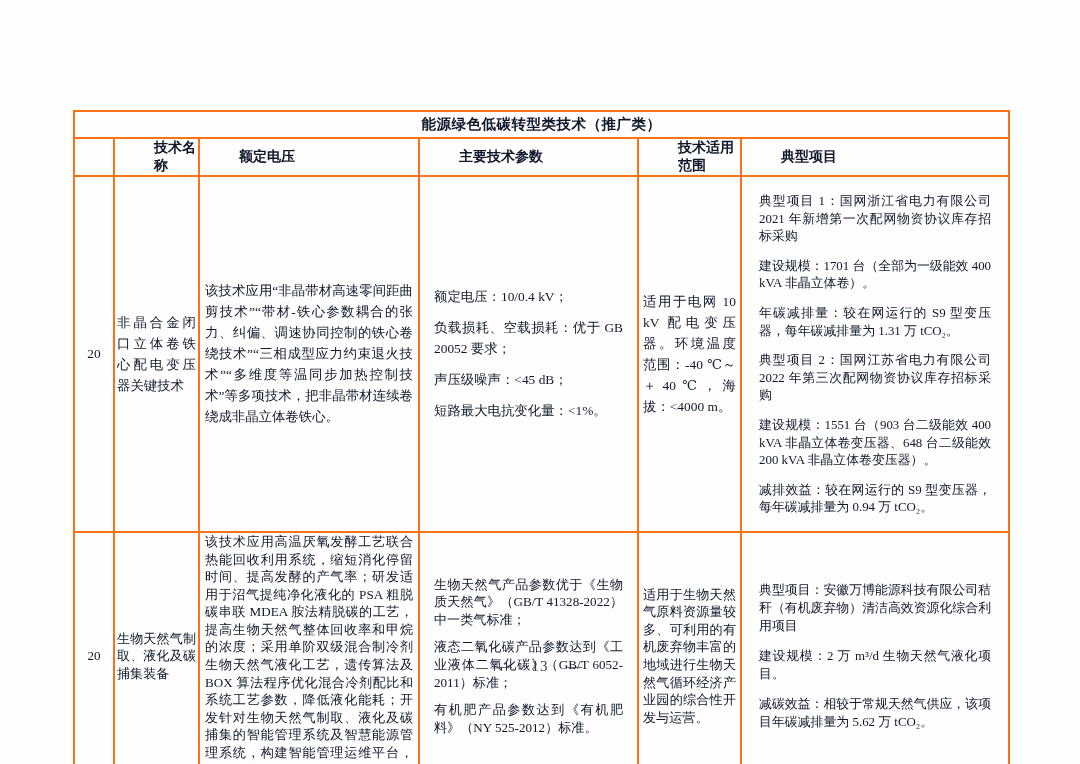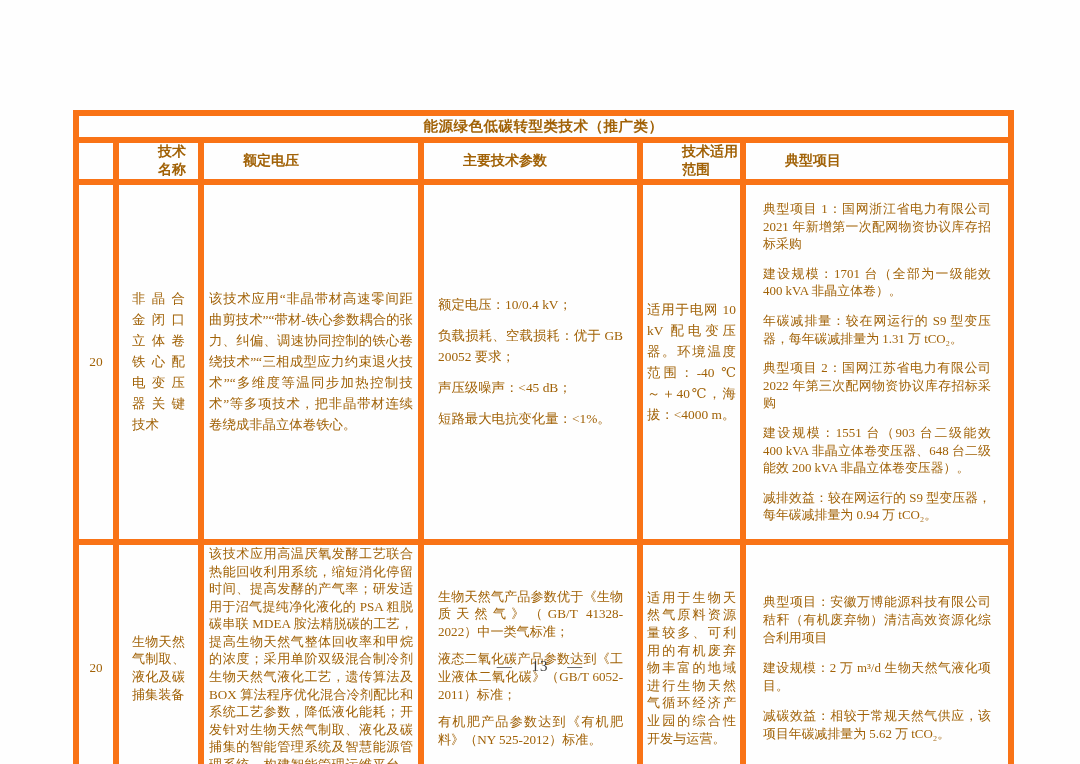--- a/index.html
+++ b/index.html
@@ -19,23 +19,23 @@
   table.doc {
     position: absolute;
     left: 73px;
     top: 110px;
     width: 935px;
     border-collapse: collapse;
     table-layout: fixed;
     border: 2px solid #1b1b1b;
   }
   table.doc td {
-    border: 6px solid #f97316;
+    border: 2px solid #f97316;
     vertical-align: middle;
-    color: #a16207;
+    color: #0f172a;
     overflow: hidden;
   }
   .title-row td {
     height: 27px;
     text-align: center;
     font-weight: bold;
     font-size: 14.5px;
     letter-spacing: 0.5px;
   }
   .header-row td {
@@ -44,21 +44,21 @@
     font-weight: bold;
     font-size: 14px;
     padding-left: 39px;
   }
   
   .r19 td { height: 240px; font-size: 13.4px; line-height: 21px; }
   
   .r20 td { height: 224px; font-size: 13.1px; line-height: 17.6px; }
 
   td.c-serial { text-align: center; }
-  td.c-name   { padding: 0 13px;  text-align: justify; text-justify: inter-ideograph; margin-left: 16px; }
+  td.c-name   { padding: 0 2px;  text-align: justify; text-justify: inter-ideograph; margin-left: 16px; }
   td.c-content{ padding: 0 5px;  text-align: justify; text-justify: inter-ideograph; }
   td.c-params { padding: 0 4px;  text-align: justify; text-justify: inter-ideograph; }
   td.c-scope  { padding: 0 4px;  text-align: justify; text-justify: inter-ideograph; }
   td.c-projects {
     padding: 2px 5px;
     text-align: justify;
     text-justify: inter-ideograph;
   }
   .r19 td.c-projects { vertical-align: top; font-size: 12.9px; line-height: 17.6px; padding-top: 4px; }
   .r20 td.c-projects { font-size: 12.9px; line-height: 18px; }

